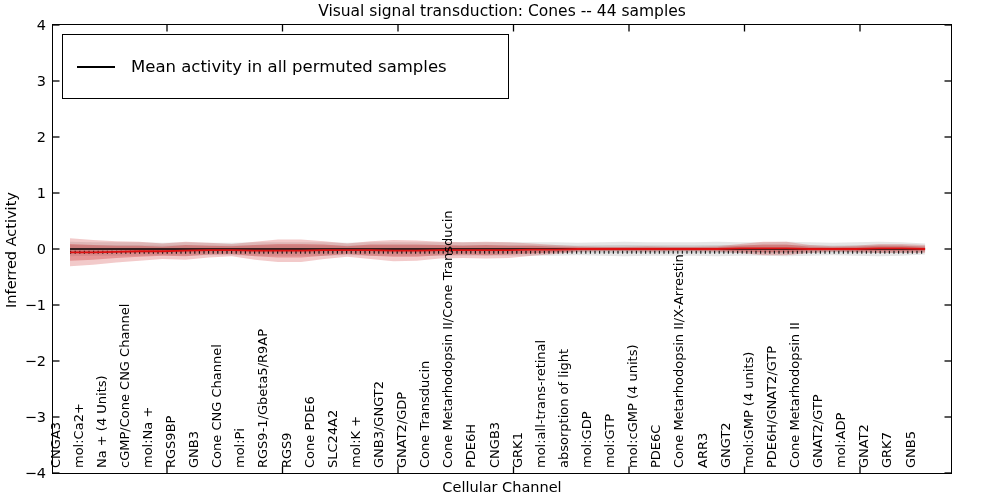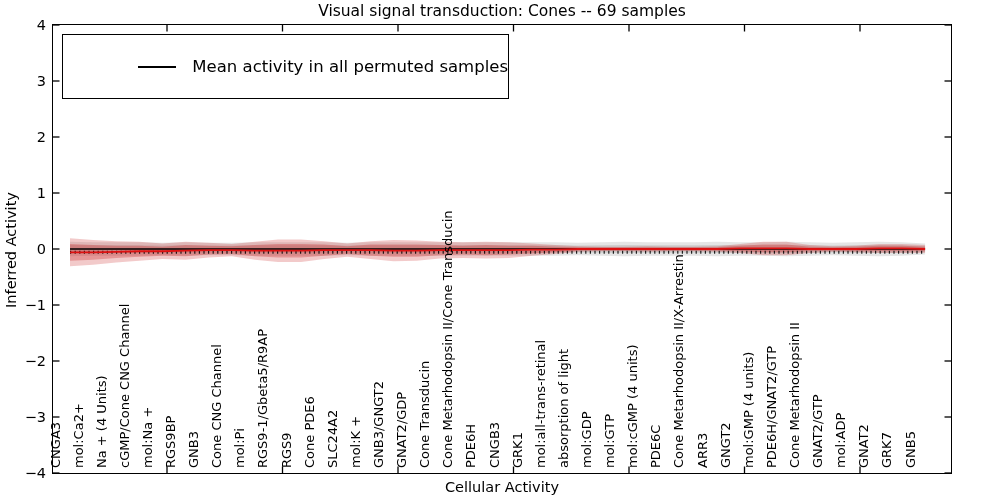--- a/index.html
+++ b/index.html
@@ -10,33 +10,33 @@
   #ylabel{position:absolute;left:-86px;top:239px;width:200px;height:22px;text-align:center;
           font-size:14.5px;transform:rotate(-90deg);}
   #xlabel{position:absolute;left:53px;top:479px;width:898px;text-align:center;font-size:14.5px;}
   #plot{position:absolute;left:51.5px;top:23.5px;width:898px;height:448px;
         border:1.5px solid #000;}
   #plot svg{position:absolute;left:0;top:0;}
   .yticklab{position:absolute;width:46px;text-align:right;font-size:14.5px;line-height:18px;}
   .xticklab{position:absolute;font-size:13px;line-height:15px;height:15px;white-space:nowrap;
             transform:rotate(-90deg);transform-origin:left bottom;}
   #legend{position:absolute;left:62px;top:34px;width:445px;height:63px;
-          border:1.5px solid #000;background:#fff;display:flex;flex-direction:row;
-          justify-content:flex-end;}
+          border:1.5px solid #000;background:#fff;display:flex;flex-direction:column;
+          justify-content:center;}
   .legrow{display:flex;align-items:center;padding-left:14px;}
   .legline{width:38px;height:0;border-top:2px solid #000;margin-right:16px;flex:0 0 auto;}
   .leglab{font-size:16.5px;white-space:nowrap;}
 </style>
 </head>
 <body>
 
 <div id="fig">
-  <div id="title">Visual signal transduction: Cones -- 69 samples</div>
+  <div id="title">Visual signal transduction: Cones -- 44 samples</div>
   <div id="ylabel">Inferred Activity</div>
-  <div id="xlabel">Cellular Activity</div>
+  <div id="xlabel">Cellular Channel</div>
 
   <div id="yticks">
       <div class="yticklab" style="left: 0px; top: 16px;">4</div>
       <div class="yticklab" style="left: 0px; top: 72px;">3</div>
       <div class="yticklab" style="left: 0px; top: 128px;">2</div>
       <div class="yticklab" style="left: 0px; top: 184px;">1</div>
       <div class="yticklab" style="left: 0px; top: 240px;">0</div>
       <div class="yticklab" style="left: 0px; top: 296px;">−1</div>
       <div class="yticklab" style="left: 0px; top: 352px;">−2</div>
       <div class="yticklab" style="left: 0px; top: 408px;">−3</div>

